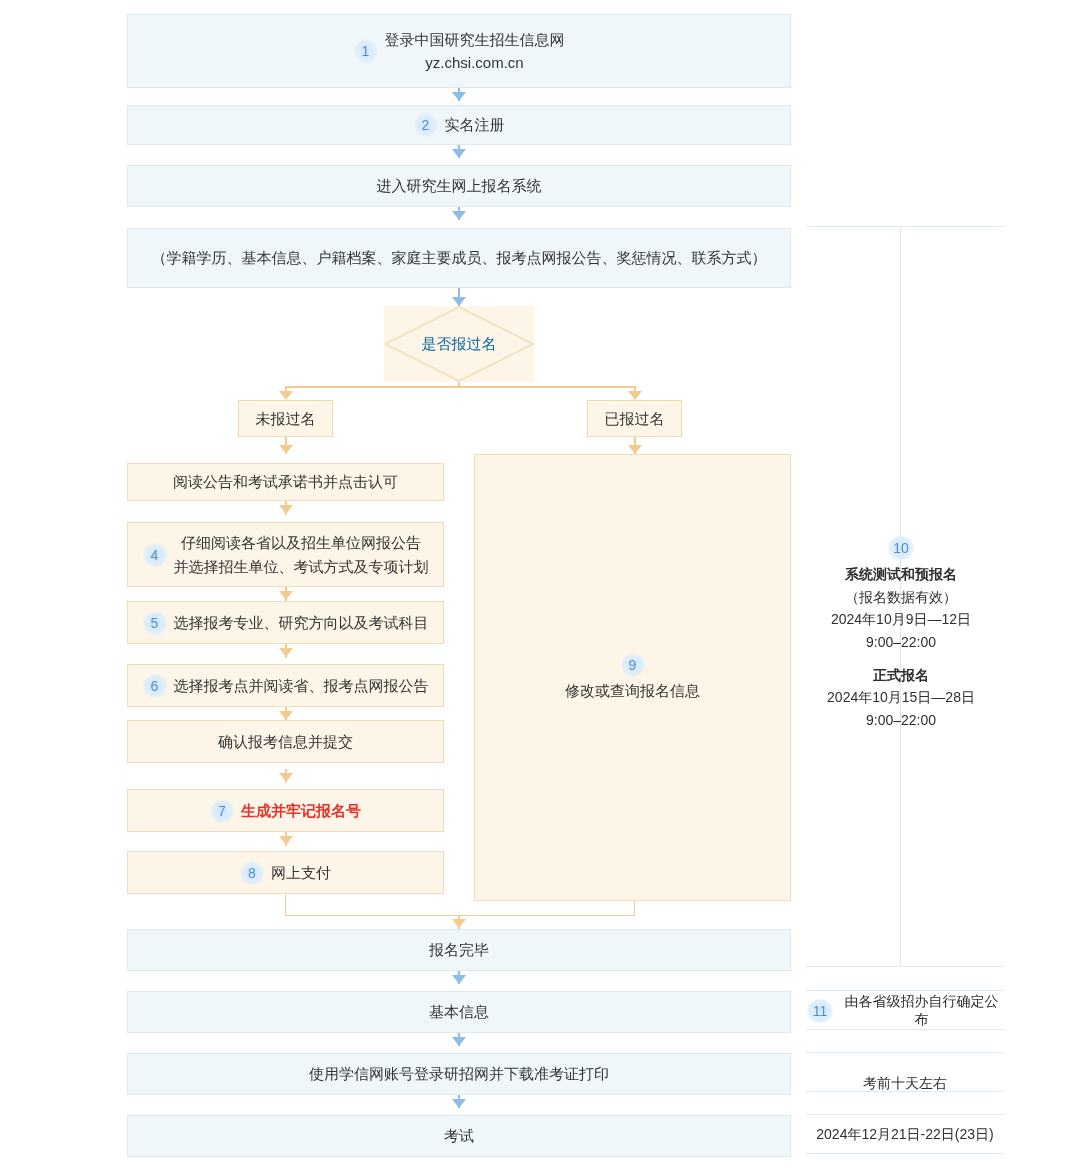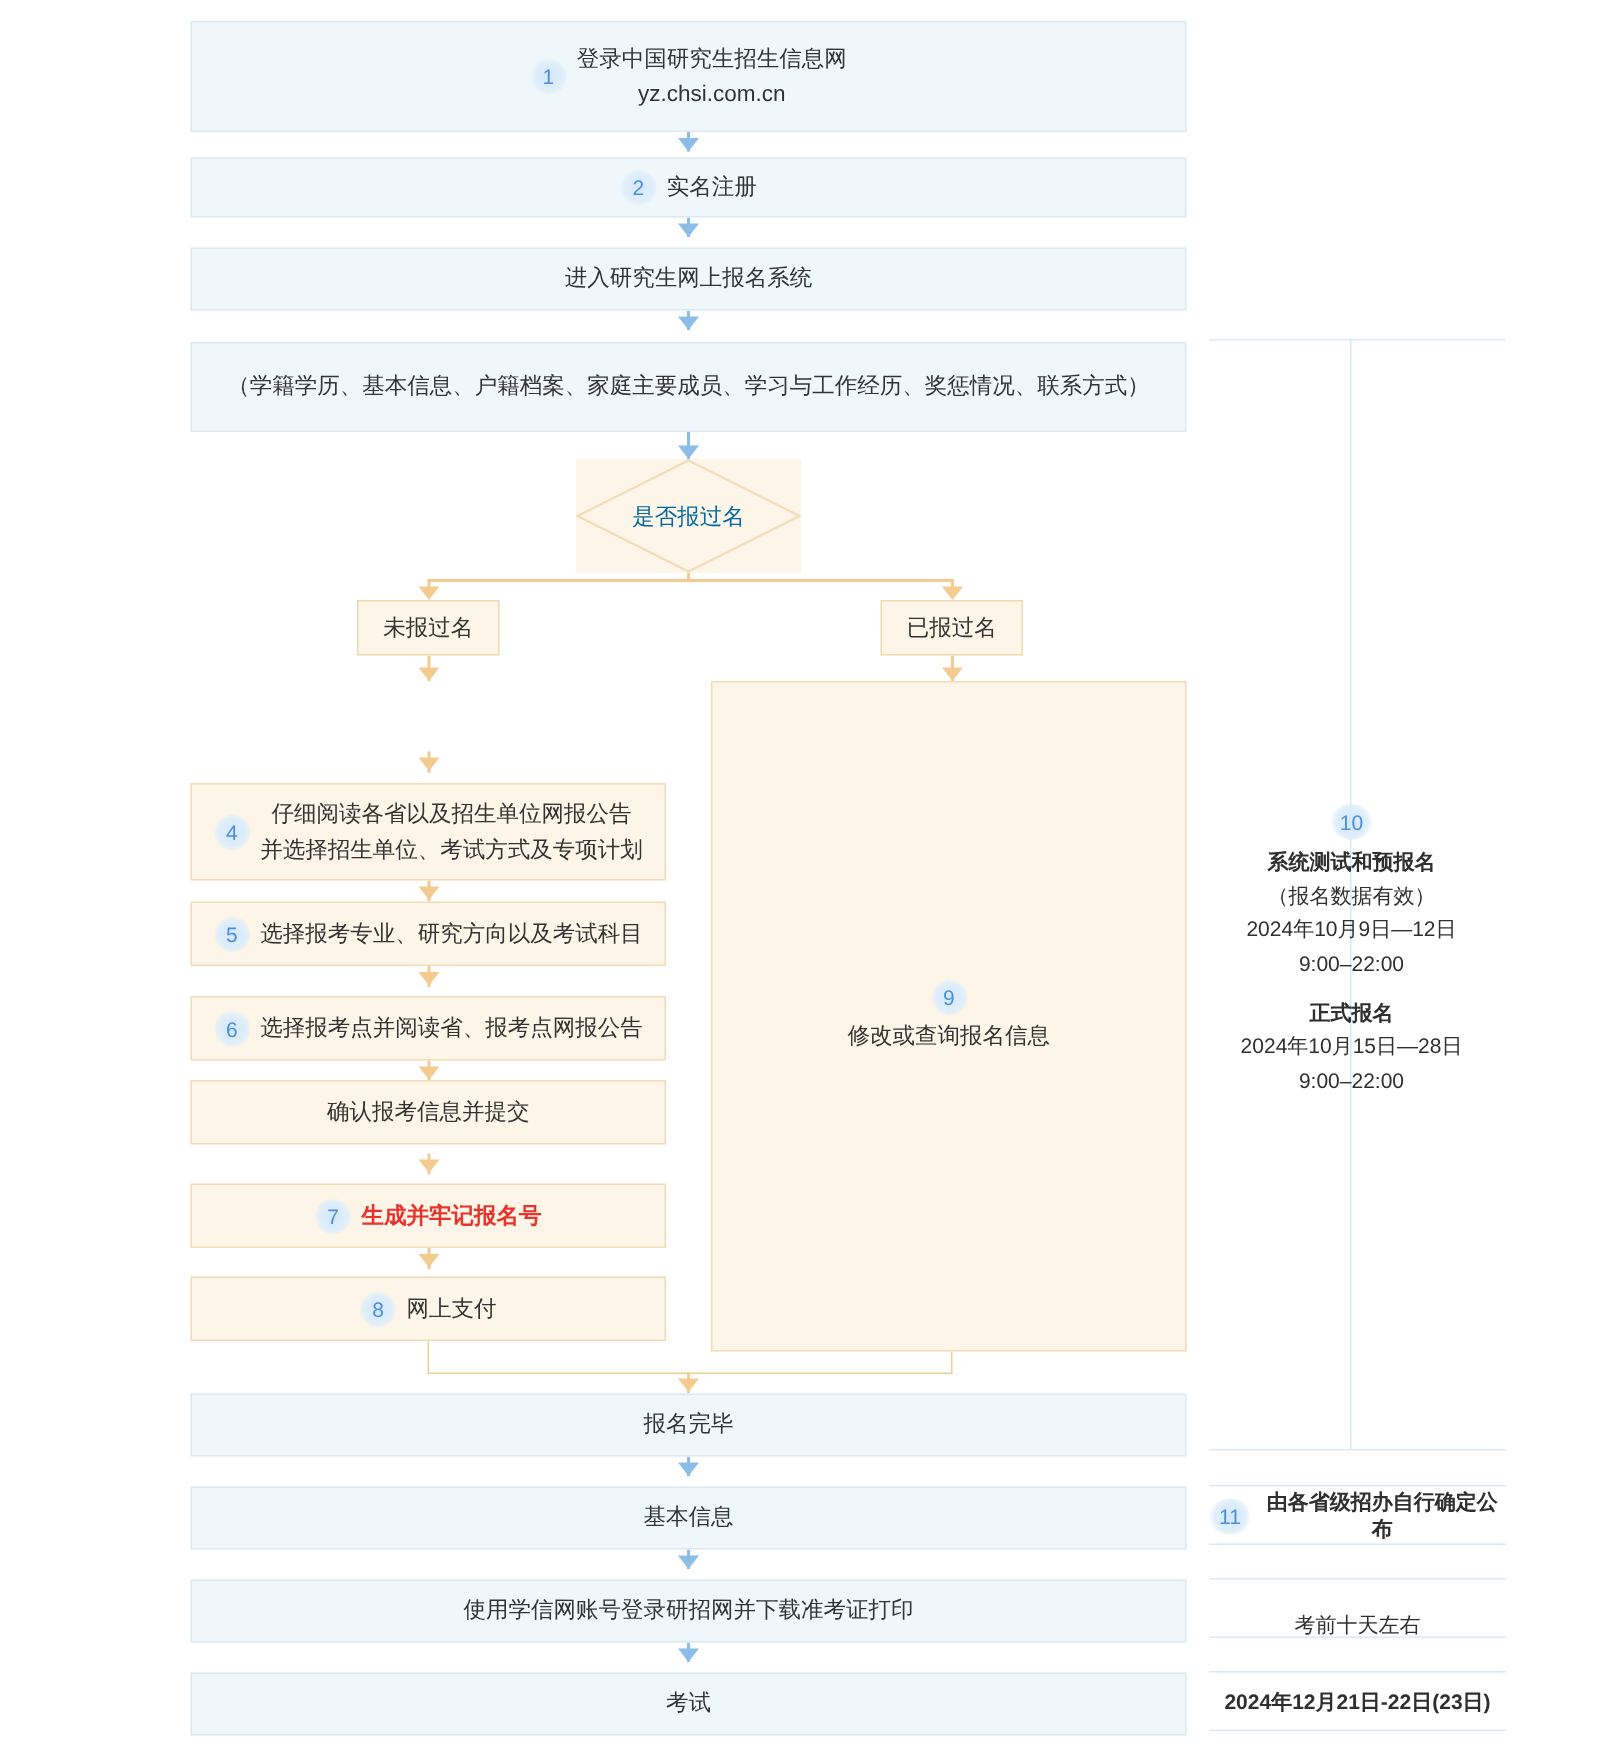--- a/index.html
+++ b/index.html
@@ -127,21 +127,21 @@
     line-height:1.62;
     width:200px;
     margin-top:20px;
   }
   .tl-block .hd{ font-weight:bold; }
   .tl-badge-row{
     display:flex;align-items:center;justify-content:center;
     margin-bottom:3px;
   }
   .red{ color:#e8322a; font-weight:bold; }
-  .bold{ font-weight:bold; }
+  .bold{ font-weight:normal; }
 </style>
 </head>
 <body>
 
 <div id="canvas">
 
   <div class="tl-hline" style="left:806px;top:226px;width:198px;"></div>
   <div class="tl-vline" style="left:900px;top:226px;height:740px;"></div>
 
   <div class="tl-hline" style="left:806px;top:966px;width:198px;"></div>
@@ -232,21 +232,21 @@
 
   <div class="node blue-box" style="left:127px;top:165px;width:664px;height:42px;">
     <div class="inner">
       <span class="line">进入研究生网上报名系统</span>
     </div>
   </div>
 
   <div class="node blue-box" style="left:127px;top:228px;width:664px;height:60px;">
     <div class="inner">
       <span class="stack">
-        <span class="line">（学籍学历、基本信息、户籍档案、家庭主要成员、学习与工作经历、奖惩情况、联系方式）</span>
+        <span class="line">（学籍学历、基本信息、户籍档案、家庭主要成员、报考点网报公告、奖惩情况、联系方式）</span>
       </span>
     </div>
   </div>
 
   <div class="diamond-wrap" style="left:384px;top:306px;">
     <svg class="diamond-shape" viewBox="0 0 150 76" preserveAspectRatio="none">
       <polygon points="75,1 149,38 75,75 1,38" fill="#fdf5e7" stroke="#f0dcb6" stroke-width="1.4"></polygon>
     </svg>
     <div class="diamond-label">是否报过名</div>
   </div>
@@ -258,20 +258,23 @@
     <span class="line">已报过名</span>
   </div>
 
   <div class="node orange-box" style="left:474px;top:454px;width:317px;height:447px;">
     <div class="inner" style="flex-direction:column;gap:2px;">
       <span class="badge">9</span>
       <span class="line">修改或查询报名信息</span>
     </div>
   </div>
 
+  <div class="node orange-box" style="left:127px;top:463px;width:317px;height:38px;">
+    <span class="line">阅读公告和考试承诺书并点击认可</span>
+  </div>
 
   <div class="node orange-box" style="left:127px;top:522px;width:317px;height:65px;">
     <div class="inner">
       <span class="badge">4</span>
       <span class="stack">
         <span class="line">仔细阅读各省以及招生单位网报公告</span>
         <span class="line">并选择招生单位、考试方式及专项计划</span>
       </span>
     </div>
   </div>

